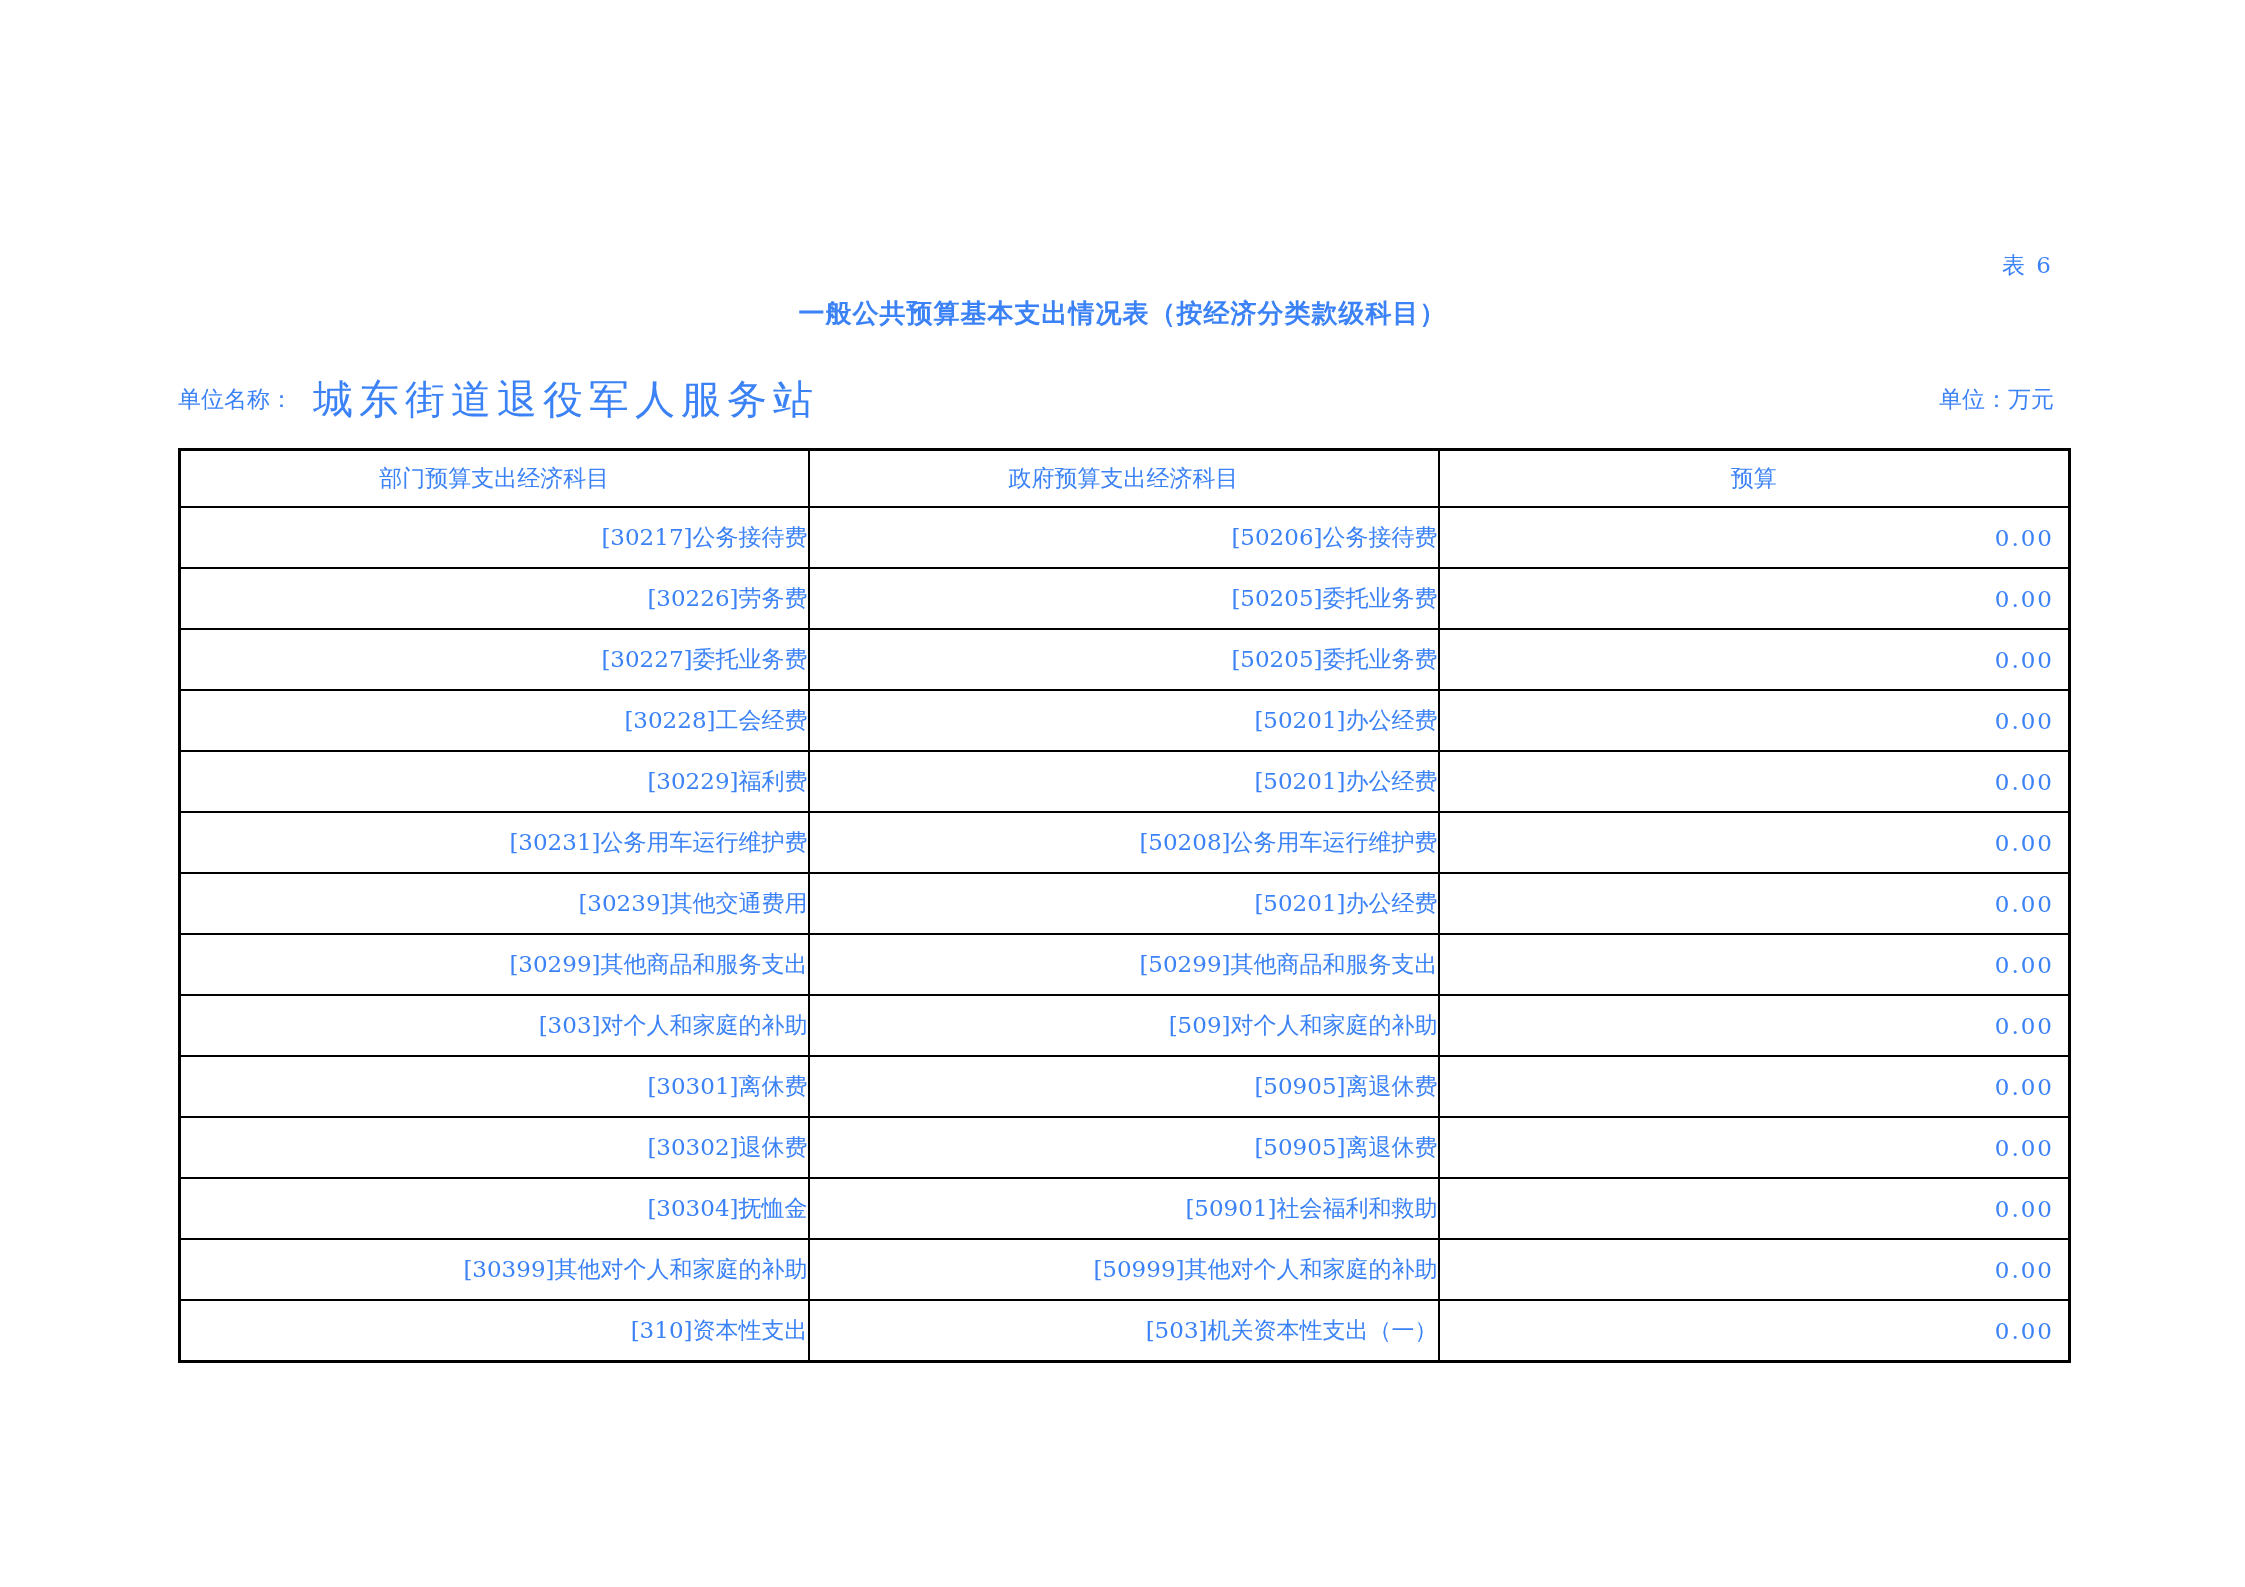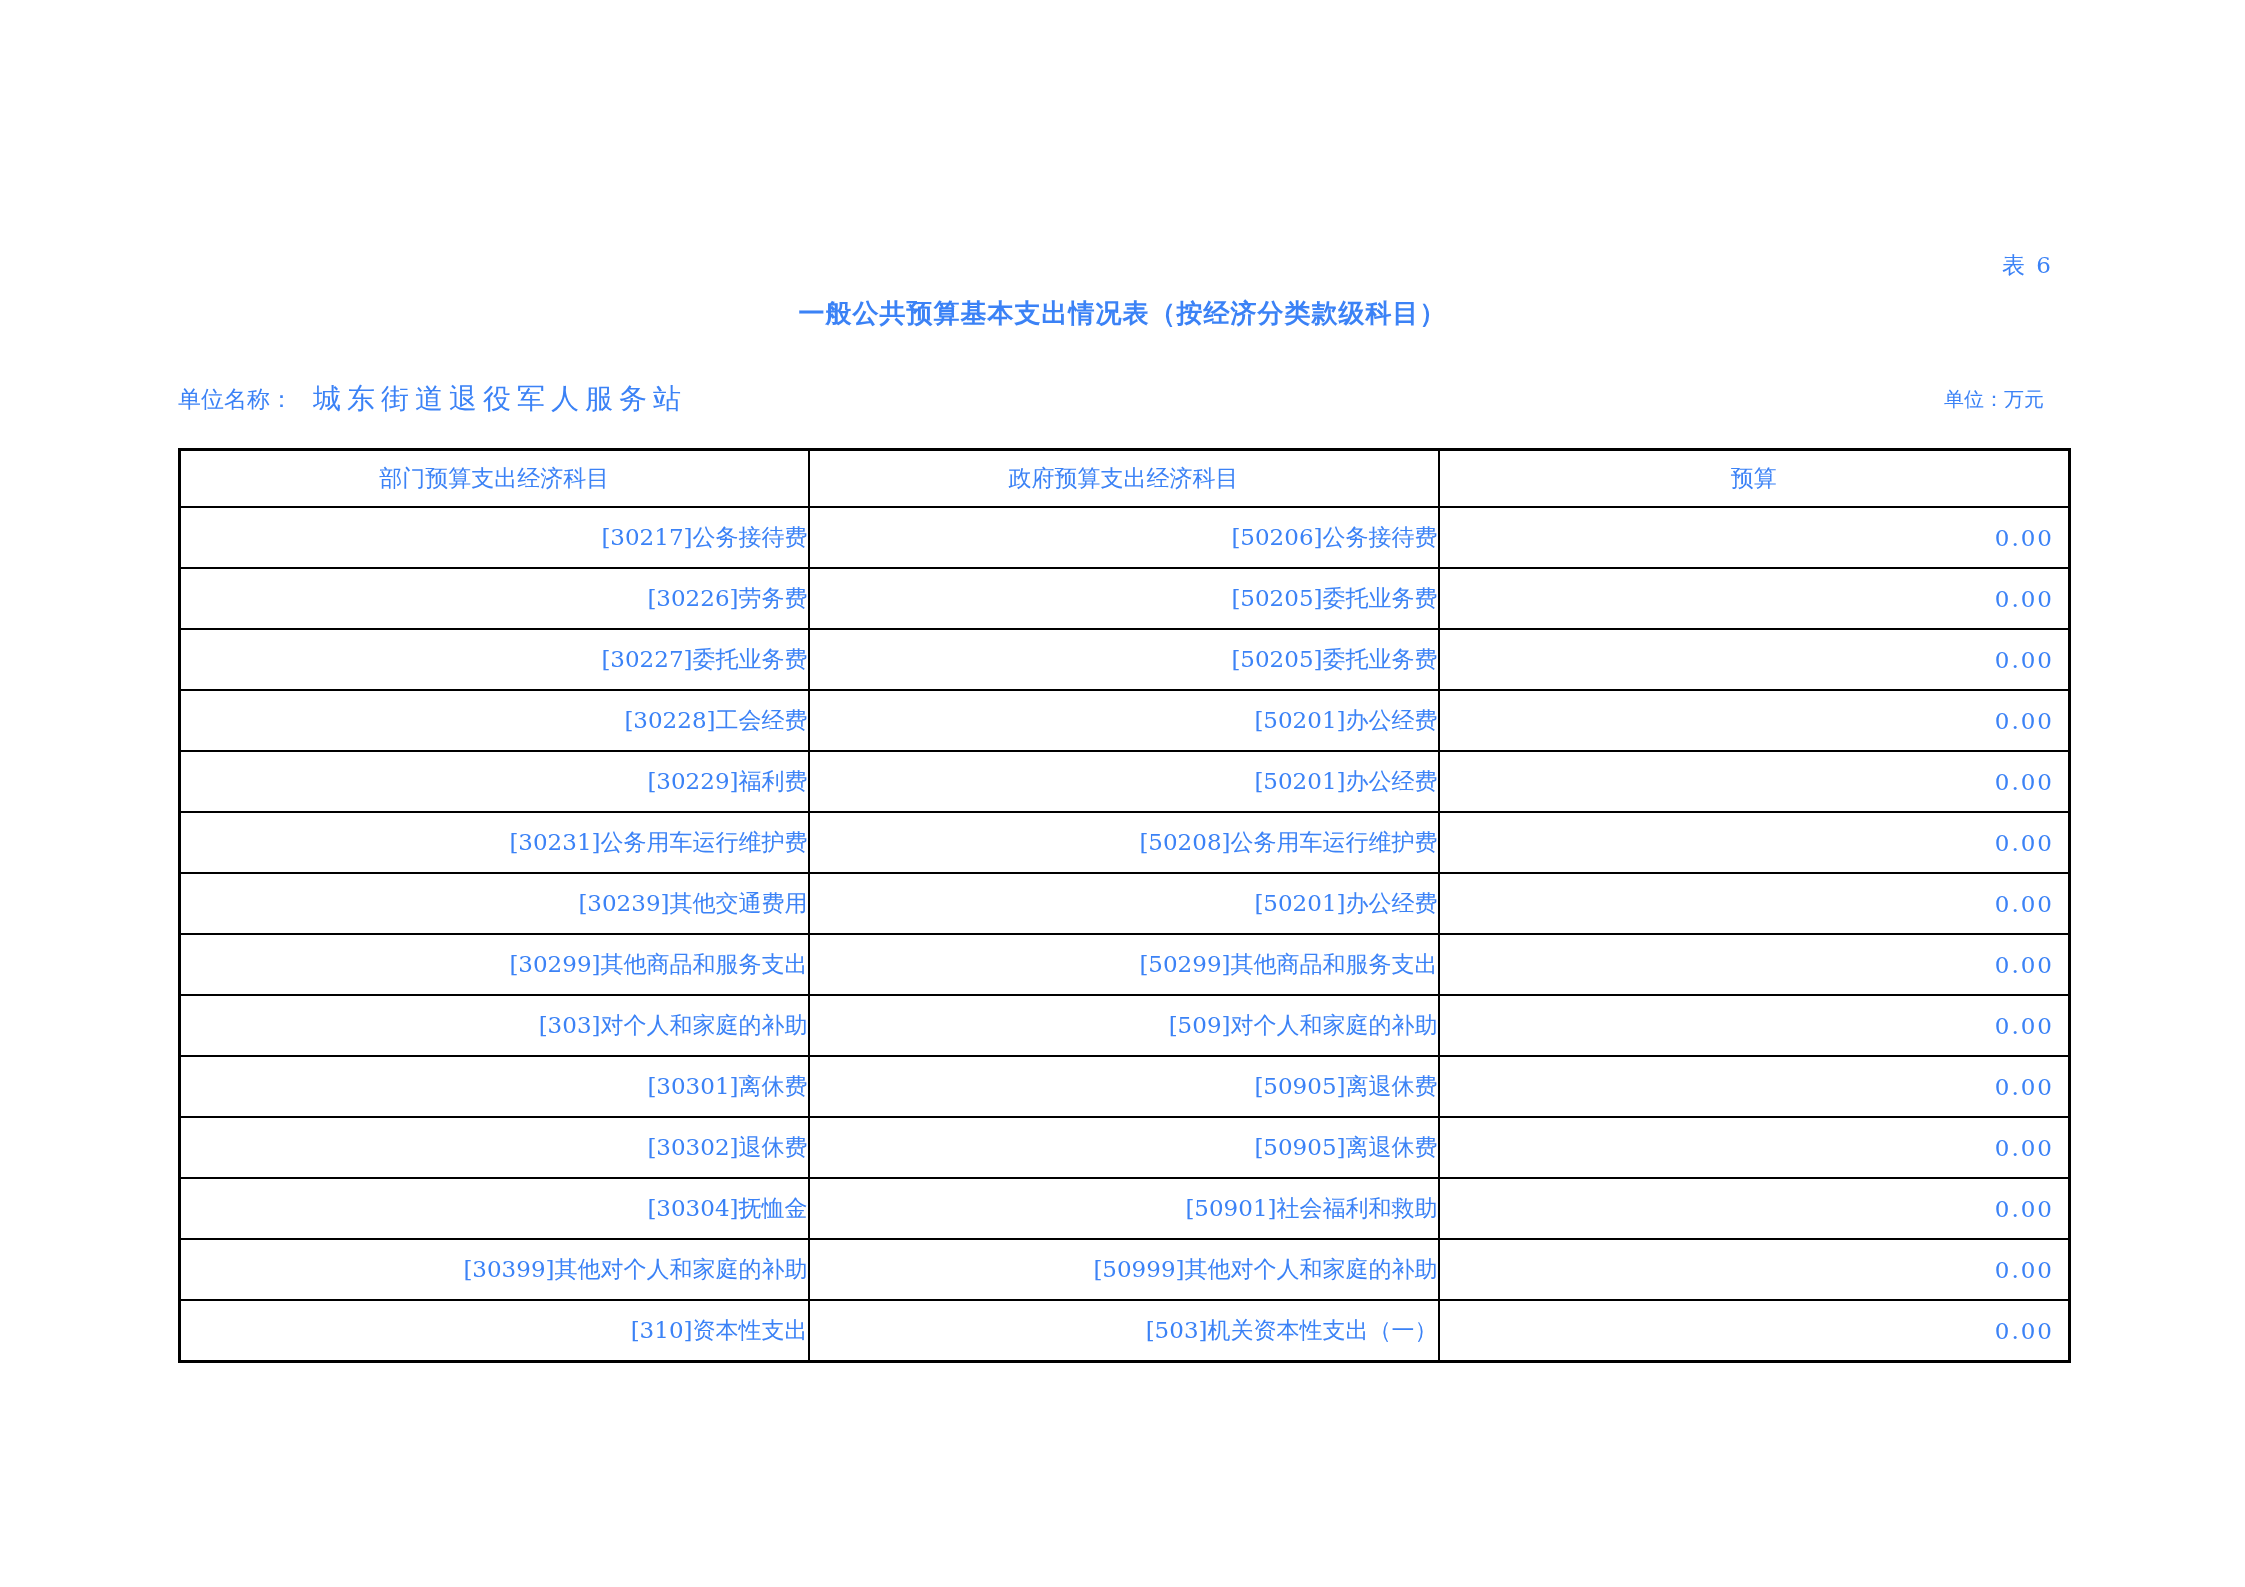--- a/index.html
+++ b/index.html
@@ -42,30 +42,30 @@
     width: 1890px;
     height: 62px;
     display: flex;
     align-items: center;
   }
   .unit-name-label {
     font-size: 23px;
     flex: 0 0 auto;
   }
   .unit-name {
-    font-size: 28px;
+    font-size: 40px;
     margin-left: 20px;
     letter-spacing: 6px;
     flex: 0 0 auto;
   }
   .unit-spacer { flex: 1 1 auto; }
   .unit-label {
-    font-size: 20px;
+    font-size: 23px;
     flex: 0 0 auto;
-    margin-right: 24px;
+    margin-right: 14px;
     text-align: center;
   }
   table.budget {
     position: absolute;
     left: 178px;
     top: 440px;
     width: 1890px;
     border-collapse: collapse;
     table-layout: fixed;
     font-size: 23px;

